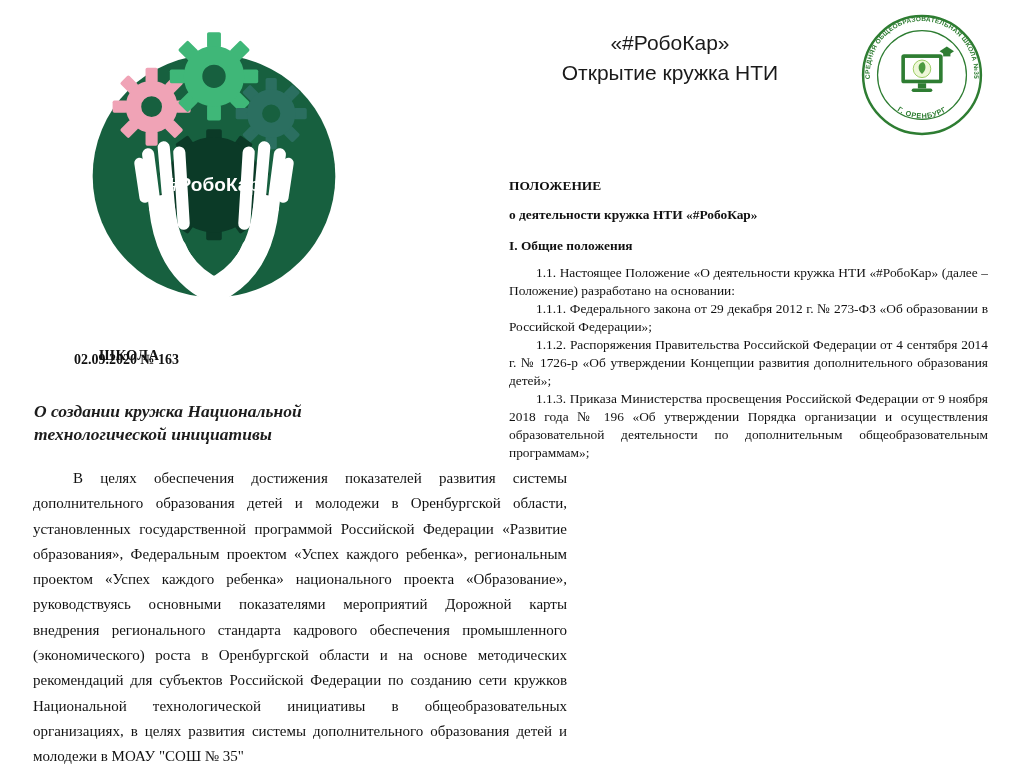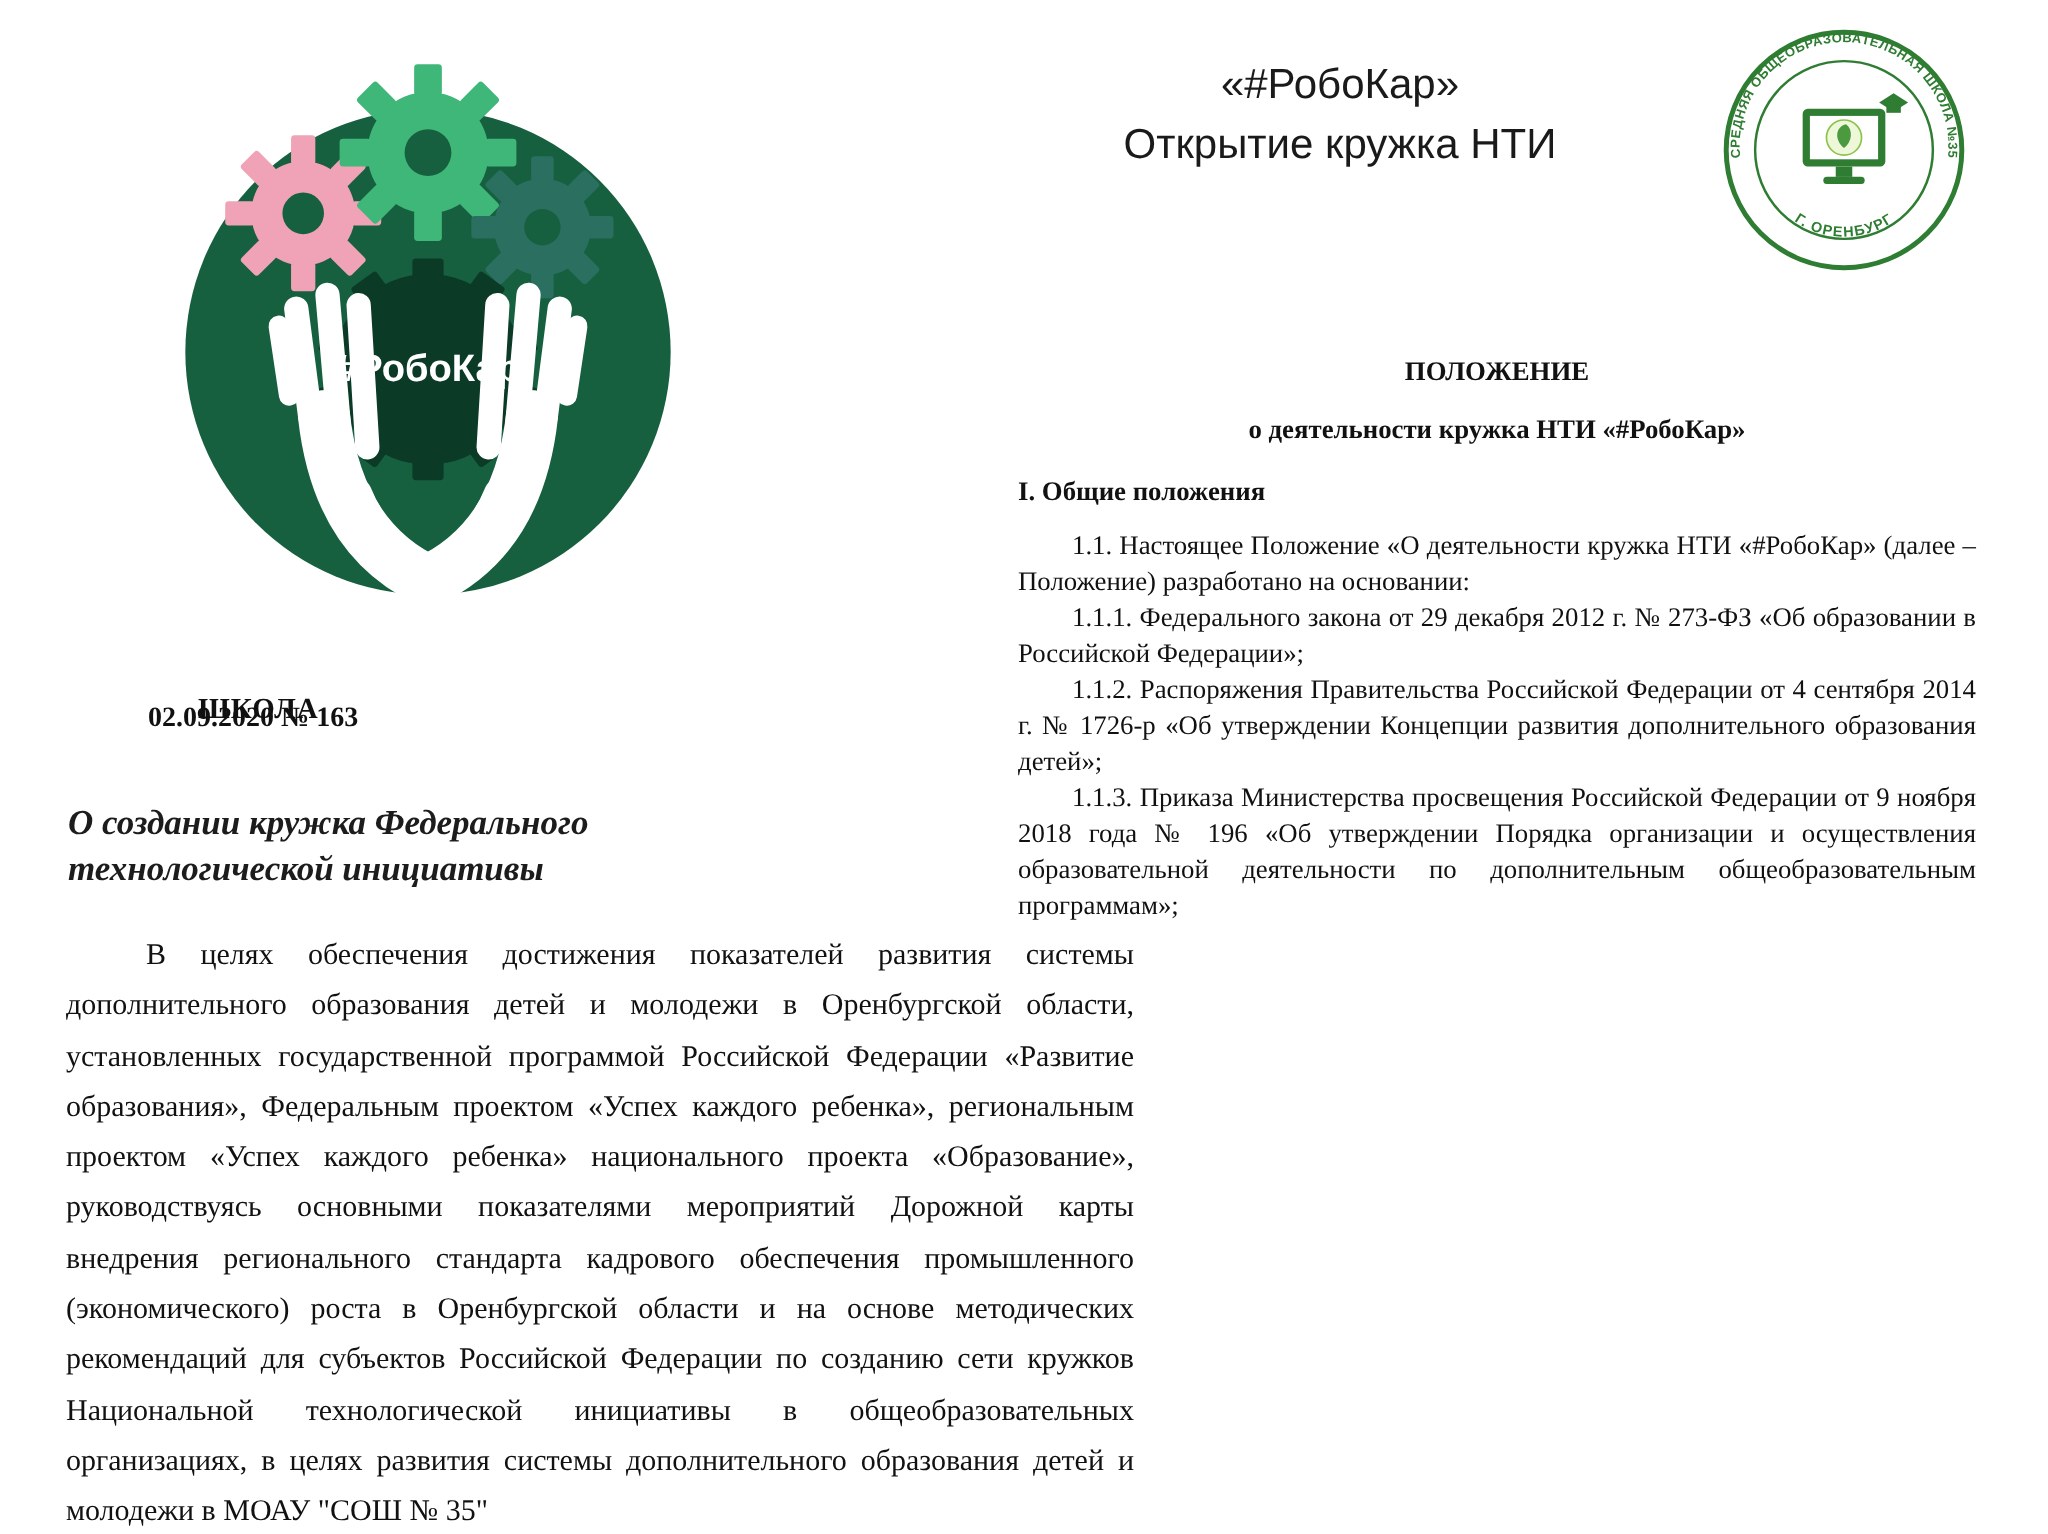--- a/index.html
+++ b/index.html
@@ -33,22 +33,22 @@
   .order-subject span { display:block; }
   .order-body {
     position:absolute; left:33px; top:466px; width:534px;
     font-size:15px; line-height:25.3px; text-align:justify; text-indent:40px;
   }
 
   .regulation {
     position:absolute; left:509px; top:177px; width:479px;
     font-size:13.4px; line-height:18px;
   }
-  .reg-title   { text-align:center; font-weight:bold; }
-  .reg-subtitle{ text-align:center; font-weight:bold; margin-top:11px; }
+  .reg-title   { font-weight:bold; }
+  .reg-subtitle{ font-weight:bold; margin-top:11px; }
   .reg-section { font-weight:bold; margin-top:13px; }
   .reg-paragraphs { margin-top:9px; }
   .reg-paragraphs p { text-align:justify; text-indent:27px; }
 
   svg text { font-family:"Liberation Sans", sans-serif; }
   .ring-text { font-size:6.3px; font-weight:bold; letter-spacing:0.25px; }
   .ring-text-bottom { font-size:7px; font-weight:bold; letter-spacing:0.6px; }
 </style>
 </head>
 <body>
@@ -163,21 +163,21 @@
         <path d="M 115 230 L 110 148" stroke-width="14"></path>
         <path d="M 152 308 Q 98 284 90 212" stroke-width="30"></path>
         <path d="M 150 300 Q 122 286 110 256" stroke-width="15"></path>
       </g>
     </g>
   </svg>
 
   <div class="order-heading">ШКОЛА</div>
   <div class="order-number">02.09.2020 № 163</div>
   <div class="order-subject">
-    <span>О создании кружка Федерального</span>
+    <span>О создании кружка Национальной</span>
     <span>технологической инициативы</span>
   </div>
   <div class="order-body">В целях обеспечения достижения показателей развития системы дополнительного образования детей и молодежи в Оренбургской области, установленных государственной программой Российской Федерации «Развитие образования», Федеральным проектом «Успех каждого ребенка», региональным проектом «Успех каждого ребенка» национального проекта «Образование», руководствуясь основными показателями мероприятий Дорожной карты внедрения регионального стандарта кадрового обеспечения промышленного (экономического) роста в Оренбургской области и на основе методических рекомендаций для субъектов Российской Федерации по созданию сети кружков Национальной технологической инициативы в общеобразовательных организациях, в целях развития системы дополнительного образования детей и молодежи в МОАУ "СОШ № 35"</div>
 
   <div class="regulation">
     <div class="reg-title">ПОЛОЖЕНИЕ</div>
     <div class="reg-subtitle">о деятельности кружка НТИ «#РобоКар»</div>
     <div class="reg-section">I. Общие положения</div>
     <div class="reg-paragraphs">
       <p>1.1. Настоящее Положение «О деятельности кружка НТИ «#РобоКар» (далее – Положение) разработано на основании:</p>

